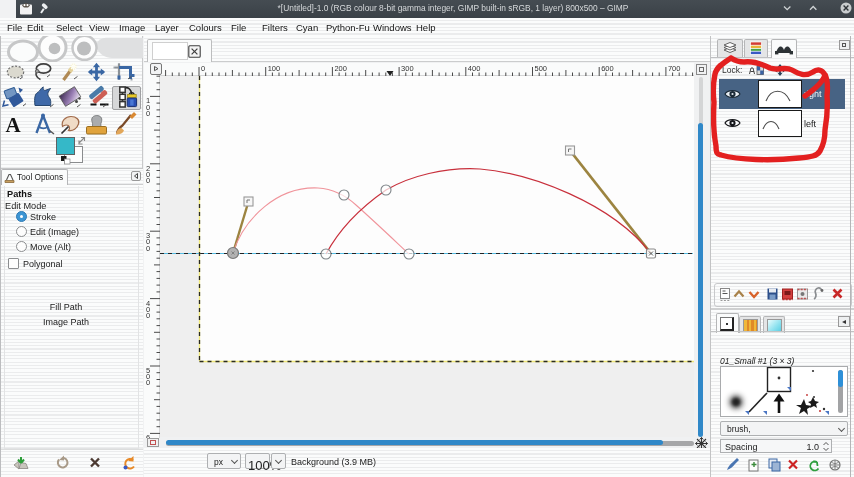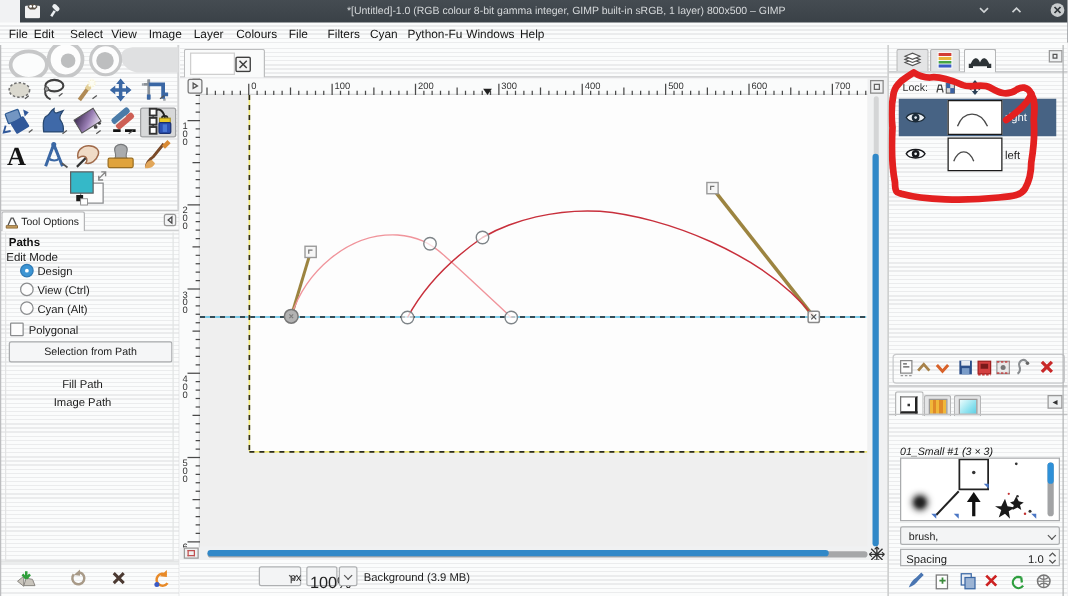--- a/index.html
+++ b/index.html
@@ -178,28 +178,27 @@
   </svg>
   <div class="abs" style="left:17px;top:4px;font-size:8.3px;color:#222">Tool Options</div>
   <div class="abs" style="left:131px;top:3px;width:10px;height:10px;border:1px solid #999;border-radius:2px;background:#f2f3f4">
     <svg width="8" height="8" viewBox="0 0 8 8" style="position:absolute;left:0;top:0">
         <path d="M5.5 1.5 L2.5 4 L5.5 6.5 Z" fill="none" stroke="#444" stroke-width="1"></path>
       </svg>
   </div>
   <div class="abs" style="left:7px;top:21px;font-size:9.2px;font-weight:bold;color:#111">Paths</div>
   <div class="abs" style="left:5px;top:33px;font-size:9.2px;color:#222">Edit Mode</div>
   <div class="radio sel" style="left:16px;top:43px"></div>
-    <div class="abs" style="left:30px;top:44px;font-size:9px">Design</div>
+    <div class="abs" style="left:30px;top:44px;font-size:9px">Stroke</div>
   <div class="radio" style="left:16px;top:58px"></div>
-    <div class="abs" style="left:30px;top:59px;font-size:9px">View (Ctrl)</div>
+    <div class="abs" style="left:30px;top:59px;font-size:9px">Edit (Image)</div>
   <div class="radio" style="left:16px;top:73px"></div>
-    <div class="abs" style="left:30px;top:74px;font-size:9px">Cyan (Alt)</div>
+    <div class="abs" style="left:30px;top:74px;font-size:9px">Move (Alt)</div>
   <div class="abs" style="left:8px;top:90px;width:11px;height:11px;border:1px solid #8b8d8f;background:#fdfdfd;border-radius:1px"></div>
   <div class="abs" style="left:23px;top:91px;font-size:9px">Polygonal</div>
-  <div class="tobtn" style="top:105px">Selection from Path</div>
   <div class="abs" style="left:0;top:134px;width:132px;text-align:center;font-size:9px">Fill Path</div>
   <div class="abs" style="left:0;top:149px;width:132px;text-align:center;font-size:9px">Image Path</div>
   <div class="abs" style="left:0;top:281px;width:143px;height:1px;background:#dcdddd"></div>
   <div class="abs" style="left:4px;top:18px;width:135px;height:263px;border:1px solid #e2e3e4;border-top:none"></div>
 
   <svg class="abs" style="left:8px;top:287px" width="130" height="16" viewBox="0 0 130 16">
     <path d="M6 10 l5 -4 v8 Z M11 13.5 h9 l-2 -5 -5 -1 Z" fill="#c9c5bd" stroke="#8a8782" stroke-width="0.8"></path>
     <path d="M13 2 v6 M13 8 l-3 -3.5 M13 8 l3 -3.5" stroke="#2e9e3a" stroke-width="2"></path>
     <path d="M51 4.5 a4.8 4.8 0 1 0 5 -1.5" stroke="#a89a88" stroke-width="2" fill="none"></path>
     <path d="M56 0.5 v5 l-5 -0.5" fill="#a89a88"></path>
@@ -442,21 +441,21 @@
     <path d="M3 3 L12 12 M12 3 L3 12 M7.5 1.5 v12 M1.5 7.5 h12" stroke="#333" stroke-width="1.1"></path>
     <path d="M7.5 1.5 l-1.8 2 M7.5 1.5 l1.8 2 M7.5 13.5 l-1.8 -2 M7.5 13.5 l1.8 -2 M1.5 7.5 l2 -1.8 M1.5 7.5 l2 1.8 M13.5 7.5 l-2 -1.8 M13.5 7.5 l-2 1.8" stroke="#333" stroke-width="1" fill="none"></path>
   </svg>
 
   <div class="abs" style="left:552px;top:28px;width:11px;height:11px;border:1px solid #888;background:#f0f1f2">
     <div class="abs" style="left:2px;top:2px;width:5px;height:5px;border:1px solid #666"></div>
   </div>
 
   <div id="statusbar" class="stripe">
     <div class="combo" style="left:63px;top:5px;width:34px">
-        <span style="position:absolute;left:24px;top:3px">px</span>
+        <span style="position:absolute;left:6px;top:3px">px</span>
         <span class="chev"></span>
       </div>
     <div class="combo" style="left:101px;top:5px;width:25px">
         <span style="position:absolute;left:2px;top:3.5px;font-size:13px">100%</span>
       </div>
     <div class="combo" style="left:127px;top:5px;width:15px">
         <span class="chev" style="right:4px"></span>
       </div>
     <div class="abs" style="left:147px;top:9px;font-size:9px;color:#1d1d1d">Background (3.9 MB)</div>
   </div>
@@ -586,21 +585,21 @@
     </svg>
     <div class="abs" style="right:4px;top:3px;width:5px;height:43px;background:#a2a3a5;border-radius:2.5px"></div>
     <div class="abs" style="right:4px;top:3px;width:5px;height:17px;background:#2e90d8;border-radius:2.5px"></div>
   </div>
 
   <div class="combo" style="left:9px;top:385px;width:128px;height:15px">
       <span style="position:absolute;left:6px;top:2px;color:#222">brush,</span>
       <span class="chev"></span>
     </div>
 
-  <div class="abs" style="left:9px;top:403px;width:128px;height:14px;background:#f6f7f8;border:1px solid #aeb0b2">
+  <div class="abs" style="left:9px;top:403px;width:112px;height:14px;background:#f6f7f8;border:1px solid #aeb0b2">
     <span style="position:absolute;left:4px;top:2px;font-size:9px">Spacing</span>
     <span style="position:absolute;right:12px;top:2px;font-size:9px">1.0</span>
     <svg style="position:absolute;right:1px;top:1px" width="8" height="11" viewBox="0 0 8 11">
         <path d="M1.5 4 L4 1.5 L6.5 4 M1.5 7 L4 9.5 L6.5 7" fill="none" stroke="#555" stroke-width="1"></path>
       </svg>
   </div>
 
   <svg class="abs" style="left:14px;top:421px" width="124" height="16" viewBox="0 0 124 16">
     <path d="M2 13 c1 -3,3 -6,6 -8 l4 -4 2 2 -4 4 c-2 3,-5 5,-8 6 Z" fill="#4a76b2"></path>
     <rect x="24" y="3" width="9" height="11" fill="#fdfdfd" stroke="#777"></rect>

